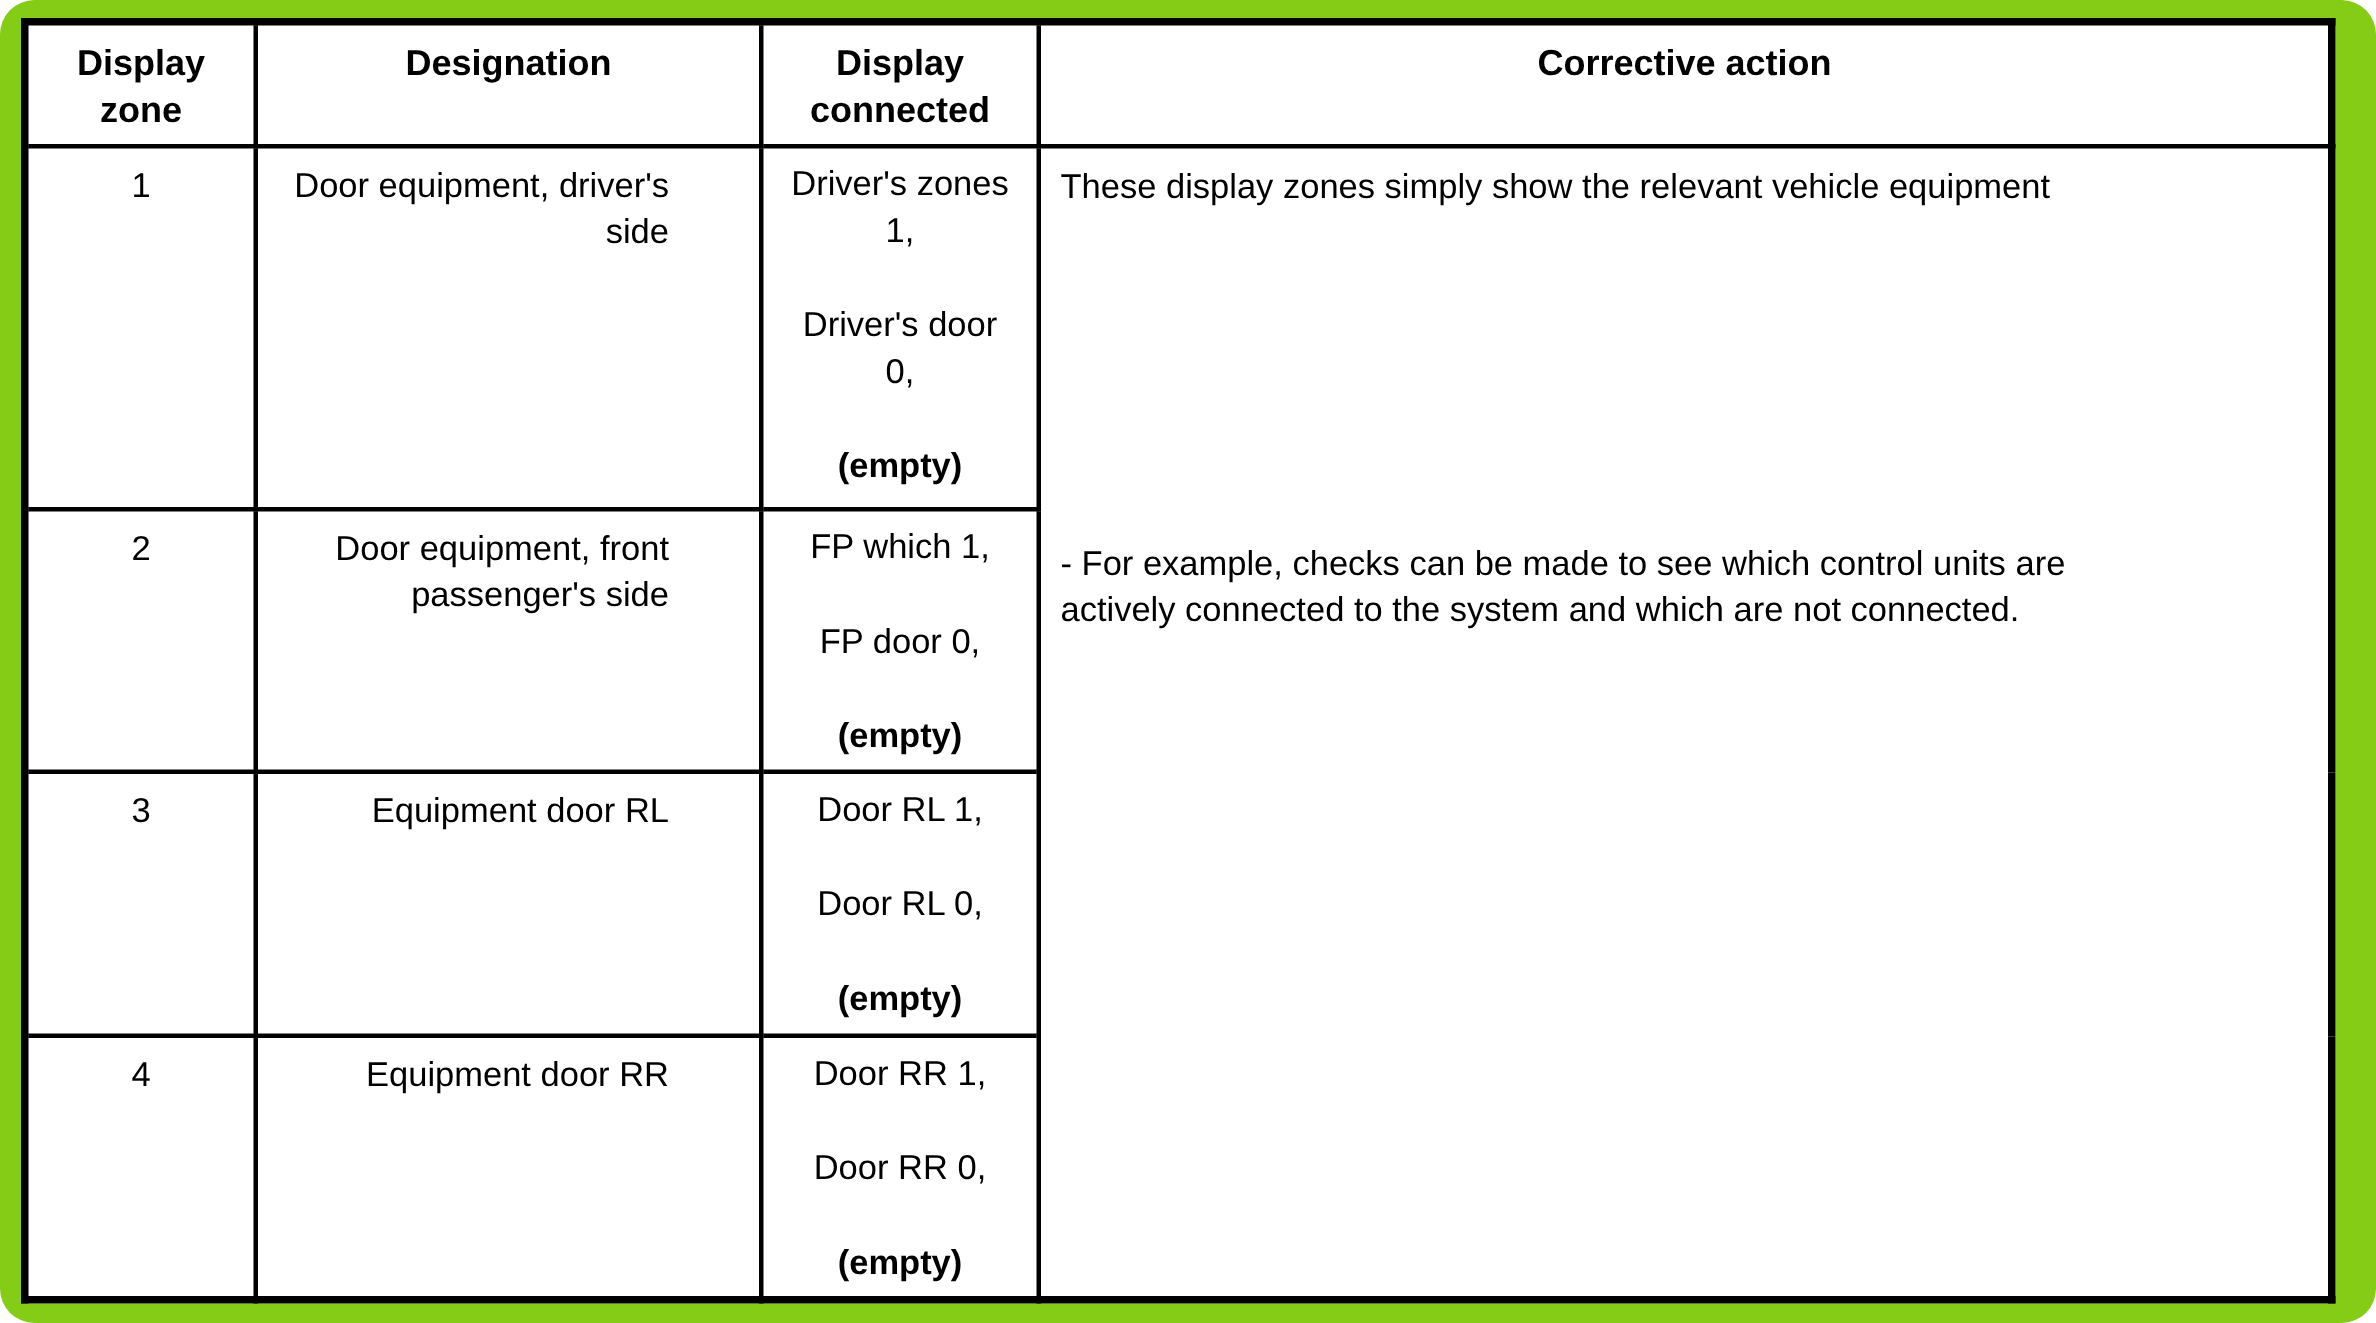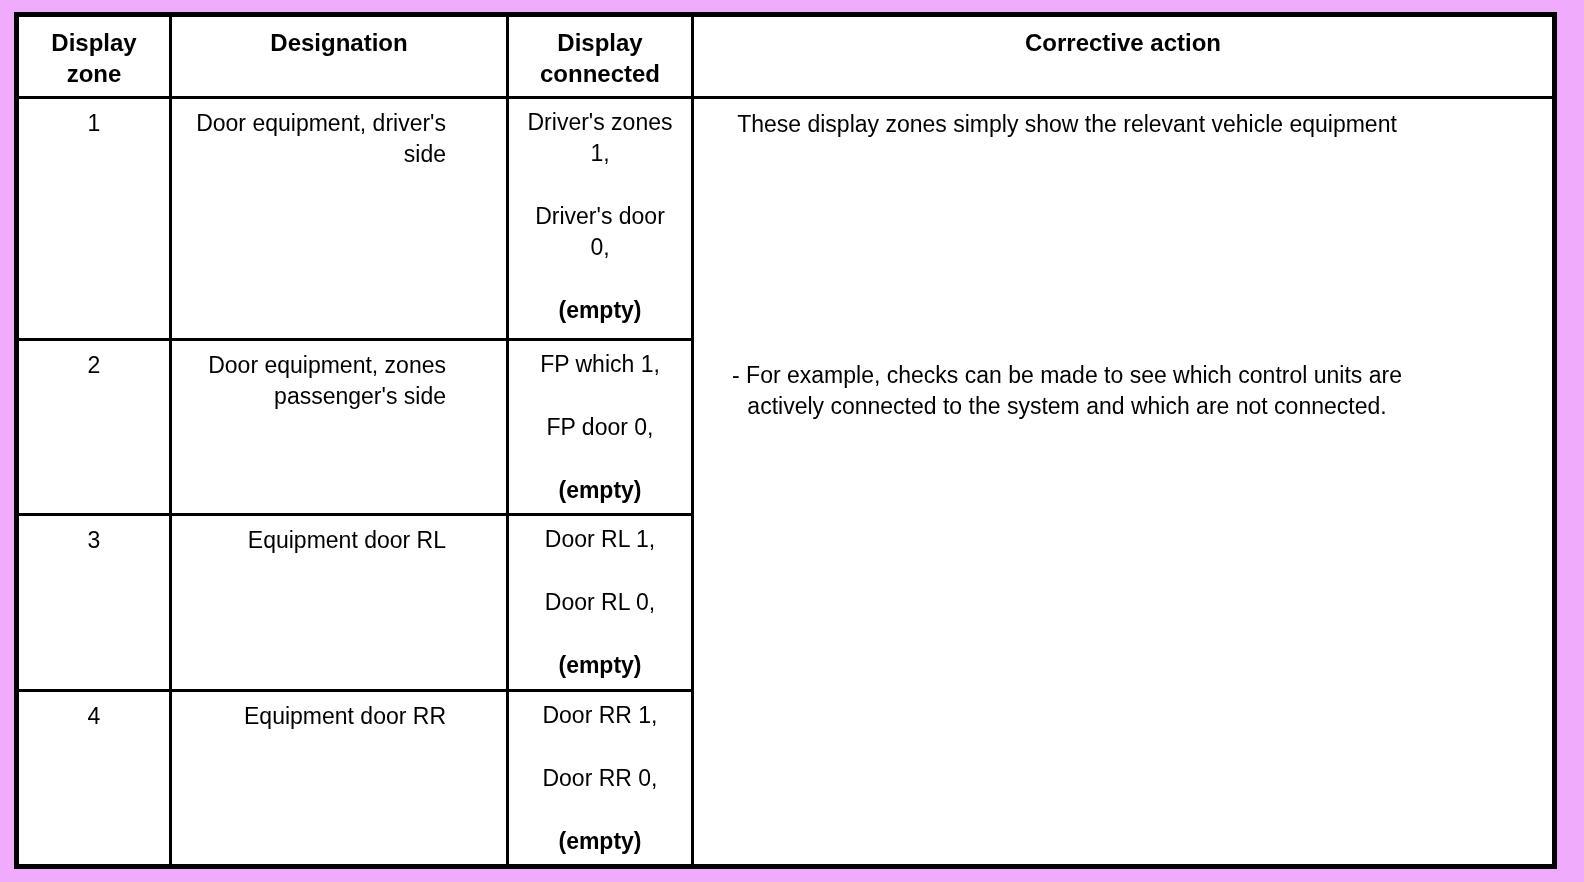--- a/index.html
+++ b/index.html
@@ -9,21 +9,22 @@
     width: 1584px;
     height: 882px;
     overflow: hidden;
     font-family: "Liberation Sans", sans-serif;
     color: #000000;
   }
   .page {
     position: relative;
     width: 1584px;
     height: 882px;
-    background: #f0abfc;
+    background: #84cc16;
+    border-radius: 23px;
   }
   table.spec-table {
     position: absolute;
     left: 14px;
     top: 12px;
     width: 1538px;
     border-collapse: collapse;
     table-layout: fixed;
     border: 5px solid #000000;
     background: #ffffff;
@@ -67,21 +68,21 @@
     padding: 8px 14px 6px 14px;
   }
   td.contents-cell p.entry {
     margin: 0 0 32px 0;
   }
   td.contents-cell p.entry:last-child {
     margin-bottom: 0;
     font-weight: bold;
   }
   td.corrective-cell {
-    text-align: center;
+    text-align: left;
     padding: 10px 14px 8px 13px;
   }
   td.corrective-cell p {
     margin: 0;
     max-width: 720px;
   }
   td.corrective-cell p.ca-p2 {
     margin-top: 220px;
   }
 </style>
@@ -113,21 +114,21 @@
           <p class="entry">Driver's door 0,</p>
           <p class="entry">(empty)</p>
         </td>
         <td class="corrective-cell" rowspan="4">
           <p class="ca-p1">These display zones simply show the relevant vehicle equipment</p>
           <p class="ca-p2">- For example, checks can be made to see which control units are actively connected to the system and which are not connected.</p>
         </td>
       </tr>
       <tr class="body-row-2">
         <td class="zone-cell">2</td>
-        <td class="designation-cell">Door equipment, zones passenger's side</td>
+        <td class="designation-cell">Door equipment, front passenger's side</td>
         <td class="contents-cell">
           <p class="entry">FP which 1,</p>
           <p class="entry">FP door 0,</p>
           <p class="entry">(empty)</p>
         </td>
       </tr>
       <tr class="body-row-3">
         <td class="zone-cell">3</td>
         <td class="designation-cell">Equipment door RL</td>
         <td class="contents-cell">

